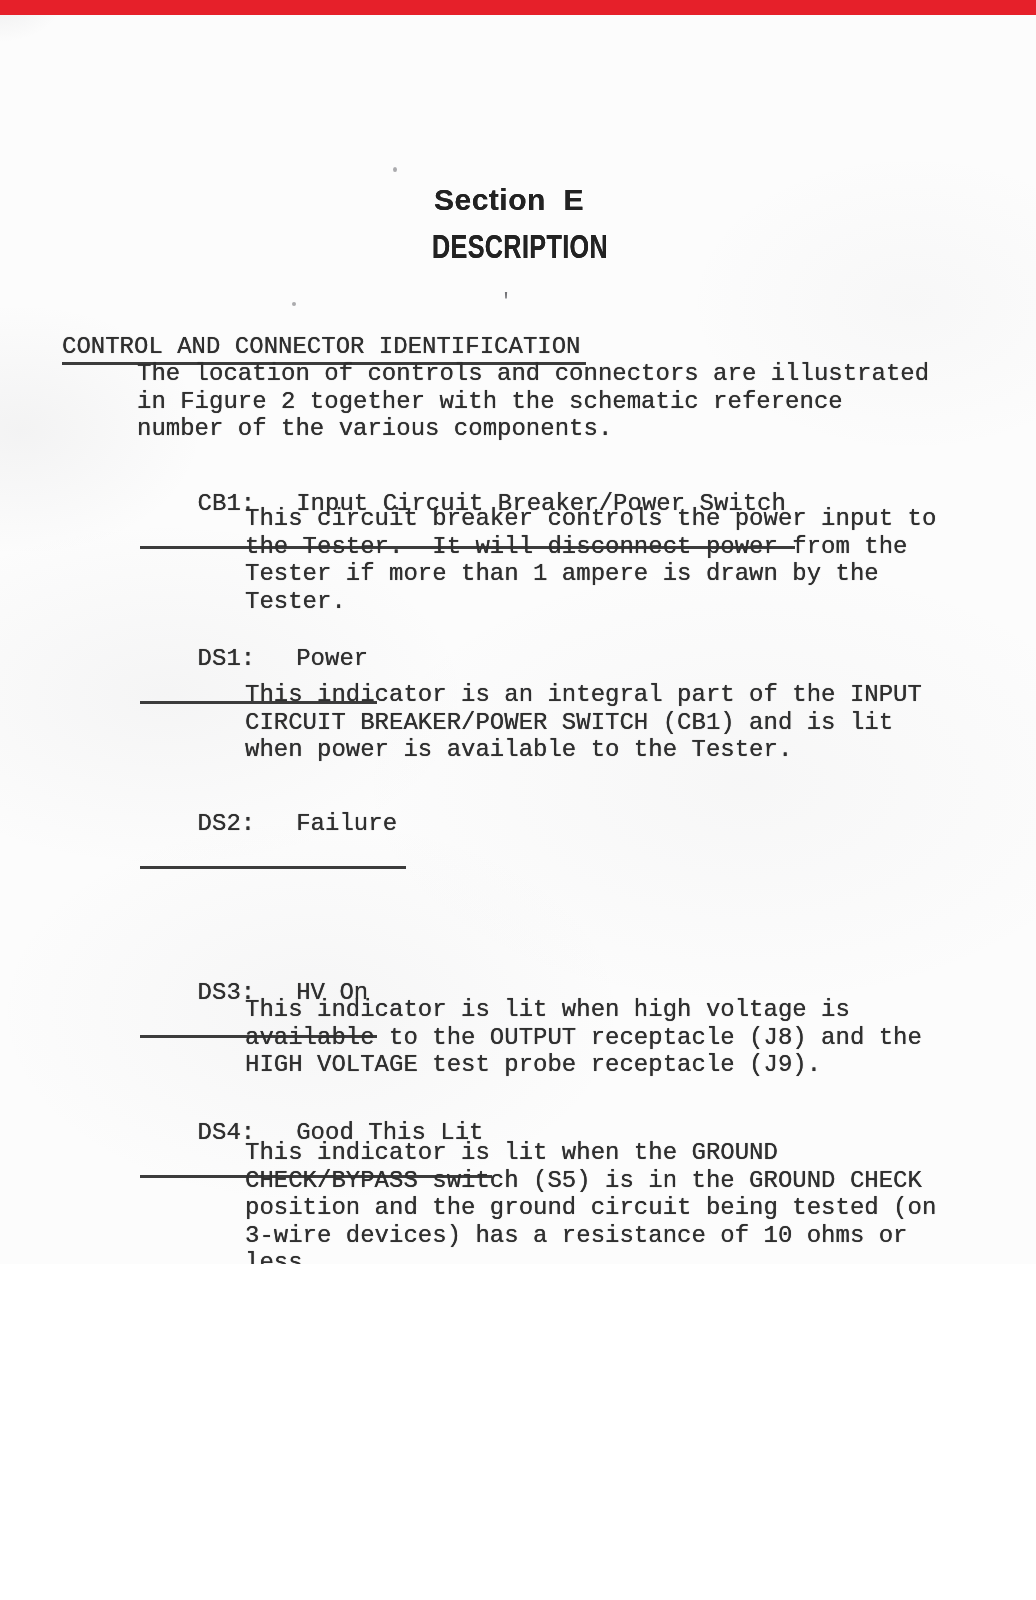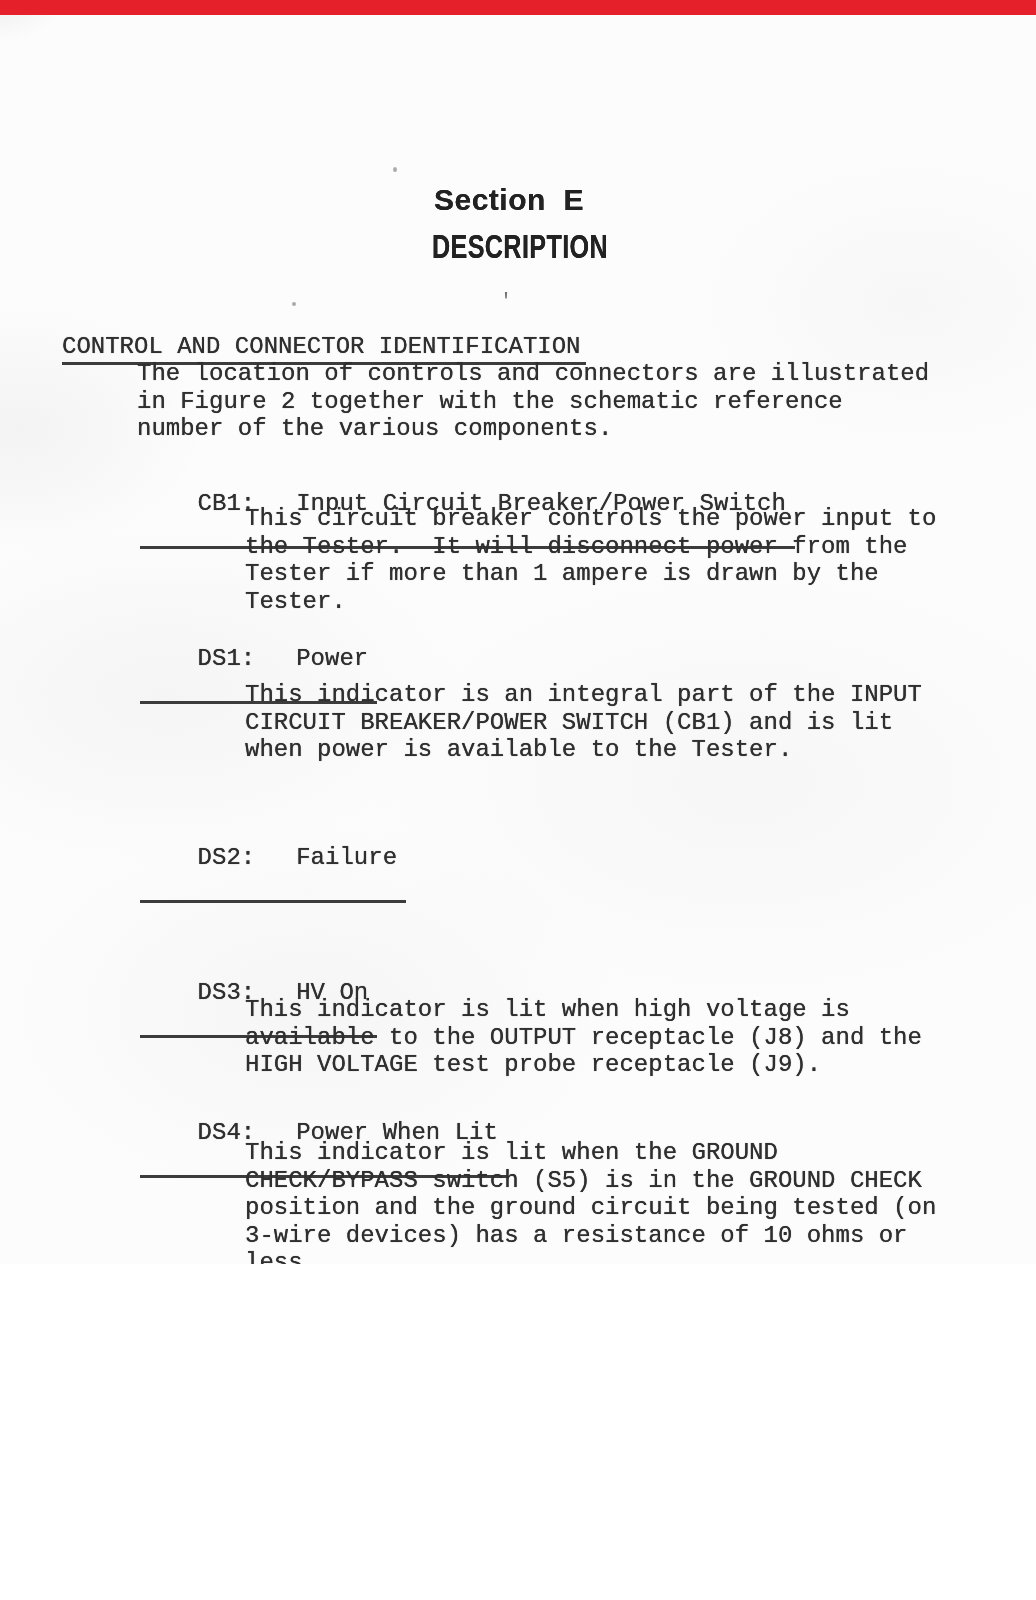--- a/index.html
+++ b/index.html
@@ -60,33 +60,33 @@
 Tester if more than 1 ampere is drawn by the
 Tester.</div>
 
   <div class="mono sec-head" style="top:617px">
     <span class="sec-id">DS1:</span><span class="sec-title">Power</span>
   </div>
   <div class="mono sec-body" style="top:681px">This indicator is an integral part of the INPUT
 CIRCUIT BREAKER/POWER SWITCH (CB1) and is lit
 when power is available to the Tester.</div>
 
-  <div class="mono sec-head" style="top:816px">
+  <div class="mono sec-head" style="top:782px">
     <span class="sec-id">DS2:</span><span class="sec-title">Failure</span>
   </div>
 
   <div class="mono sec-head" style="top:951px">
     <span class="sec-id">DS3:</span><span class="sec-title">HV On</span>
   </div>
   <div class="mono sec-body" style="top:996px">This indicator is lit when high voltage is
 available to the OUTPUT receptacle (J8) and the
 HIGH VOLTAGE test probe receptacle (J9).</div>
 
   <div class="mono sec-head" style="top:1091px">
-    <span class="sec-id">DS4:</span><span class="sec-title">Power When Lit</span>
+    <span class="sec-id">DS4:</span><span class="sec-title">Good This Lit</span>
   </div>
   <div class="mono sec-body" style="top:1139px">This indicator is lit when the GROUND
 CHECK/BYPASS switch (S5) is in the GROUND CHECK
 position and the ground circuit being tested (on
 3-wire devices) has a resistance of 10 ohms or
 less.</div>
 
   <div class="mono page-number">-E1-</div>
 
   <span class="artifact" style="left:500px;top:292px">'</span>

